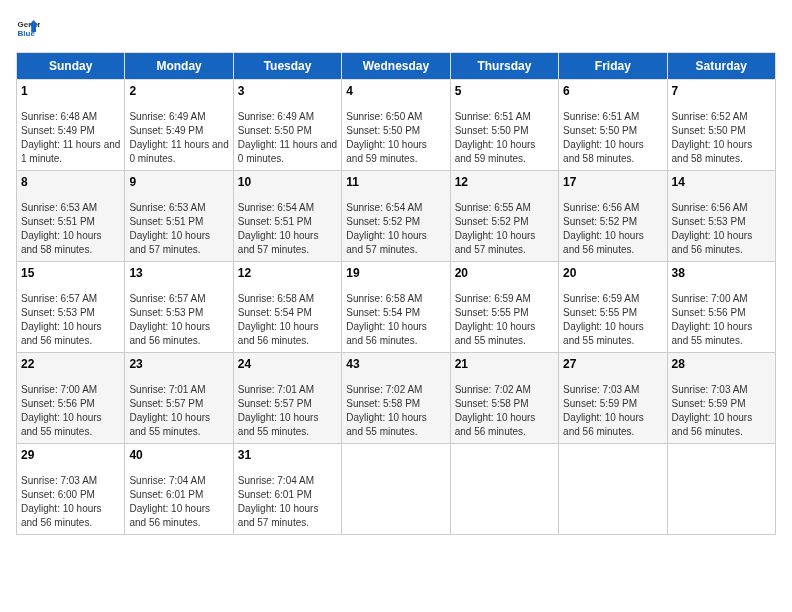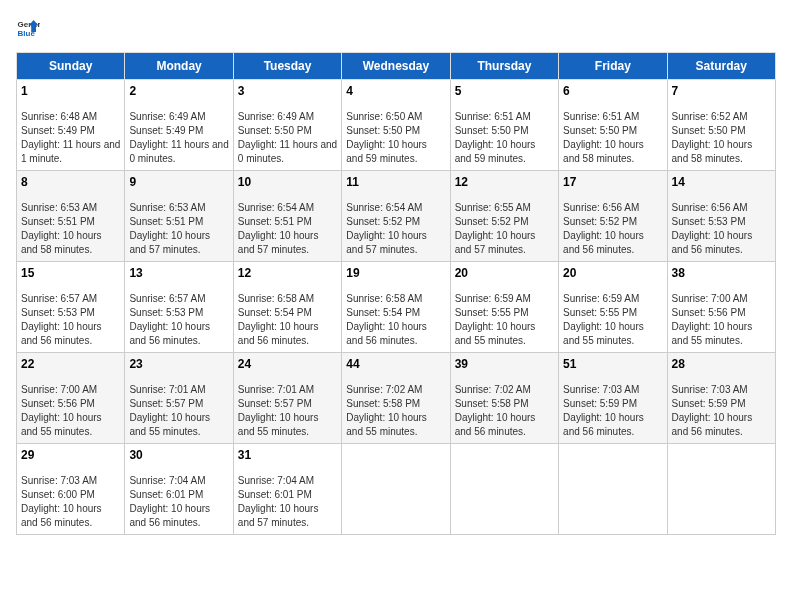--- a/index.html
+++ b/index.html
@@ -302,37 +302,37 @@
       </td>
         <td>
         <span class="day-num">24</span>
         <div class="day-info">
           Sunrise: 7:01 AM<br>
           Sunset: 5:57 PM<br>
           Daylight: 10 hours and 55 minutes.
         </div>
       </td>
         <td>
-        <span class="day-num">44</span>
+        <span class="day-num">43</span>
         <div class="day-info">
           Sunrise: 7:02 AM<br>
           Sunset: 5:58 PM<br>
           Daylight: 10 hours and 55 minutes.
         </div>
       </td>
         <td>
-        <span class="day-num">39</span>
+        <span class="day-num">21</span>
         <div class="day-info">
           Sunrise: 7:02 AM<br>
           Sunset: 5:58 PM<br>
           Daylight: 10 hours and 56 minutes.
         </div>
       </td>
         <td>
-        <span class="day-num">51</span>
+        <span class="day-num">27</span>
         <div class="day-info">
           Sunrise: 7:03 AM<br>
           Sunset: 5:59 PM<br>
           Daylight: 10 hours and 56 minutes.
         </div>
       </td>
         <td>
         <span class="day-num">28</span>
         <div class="day-info">
           Sunrise: 7:03 AM<br>
@@ -344,21 +344,21 @@
       <tr>
         <td>
         <span class="day-num">29</span>
         <div class="day-info">
           Sunrise: 7:03 AM<br>
           Sunset: 6:00 PM<br>
           Daylight: 10 hours and 56 minutes.
         </div>
       </td>
         <td>
-        <span class="day-num">30</span>
+        <span class="day-num">40</span>
         <div class="day-info">
           Sunrise: 7:04 AM<br>
           Sunset: 6:01 PM<br>
           Daylight: 10 hours and 56 minutes.
         </div>
       </td>
         <td>
         <span class="day-num">31</span>
         <div class="day-info">
           Sunrise: 7:04 AM<br>

